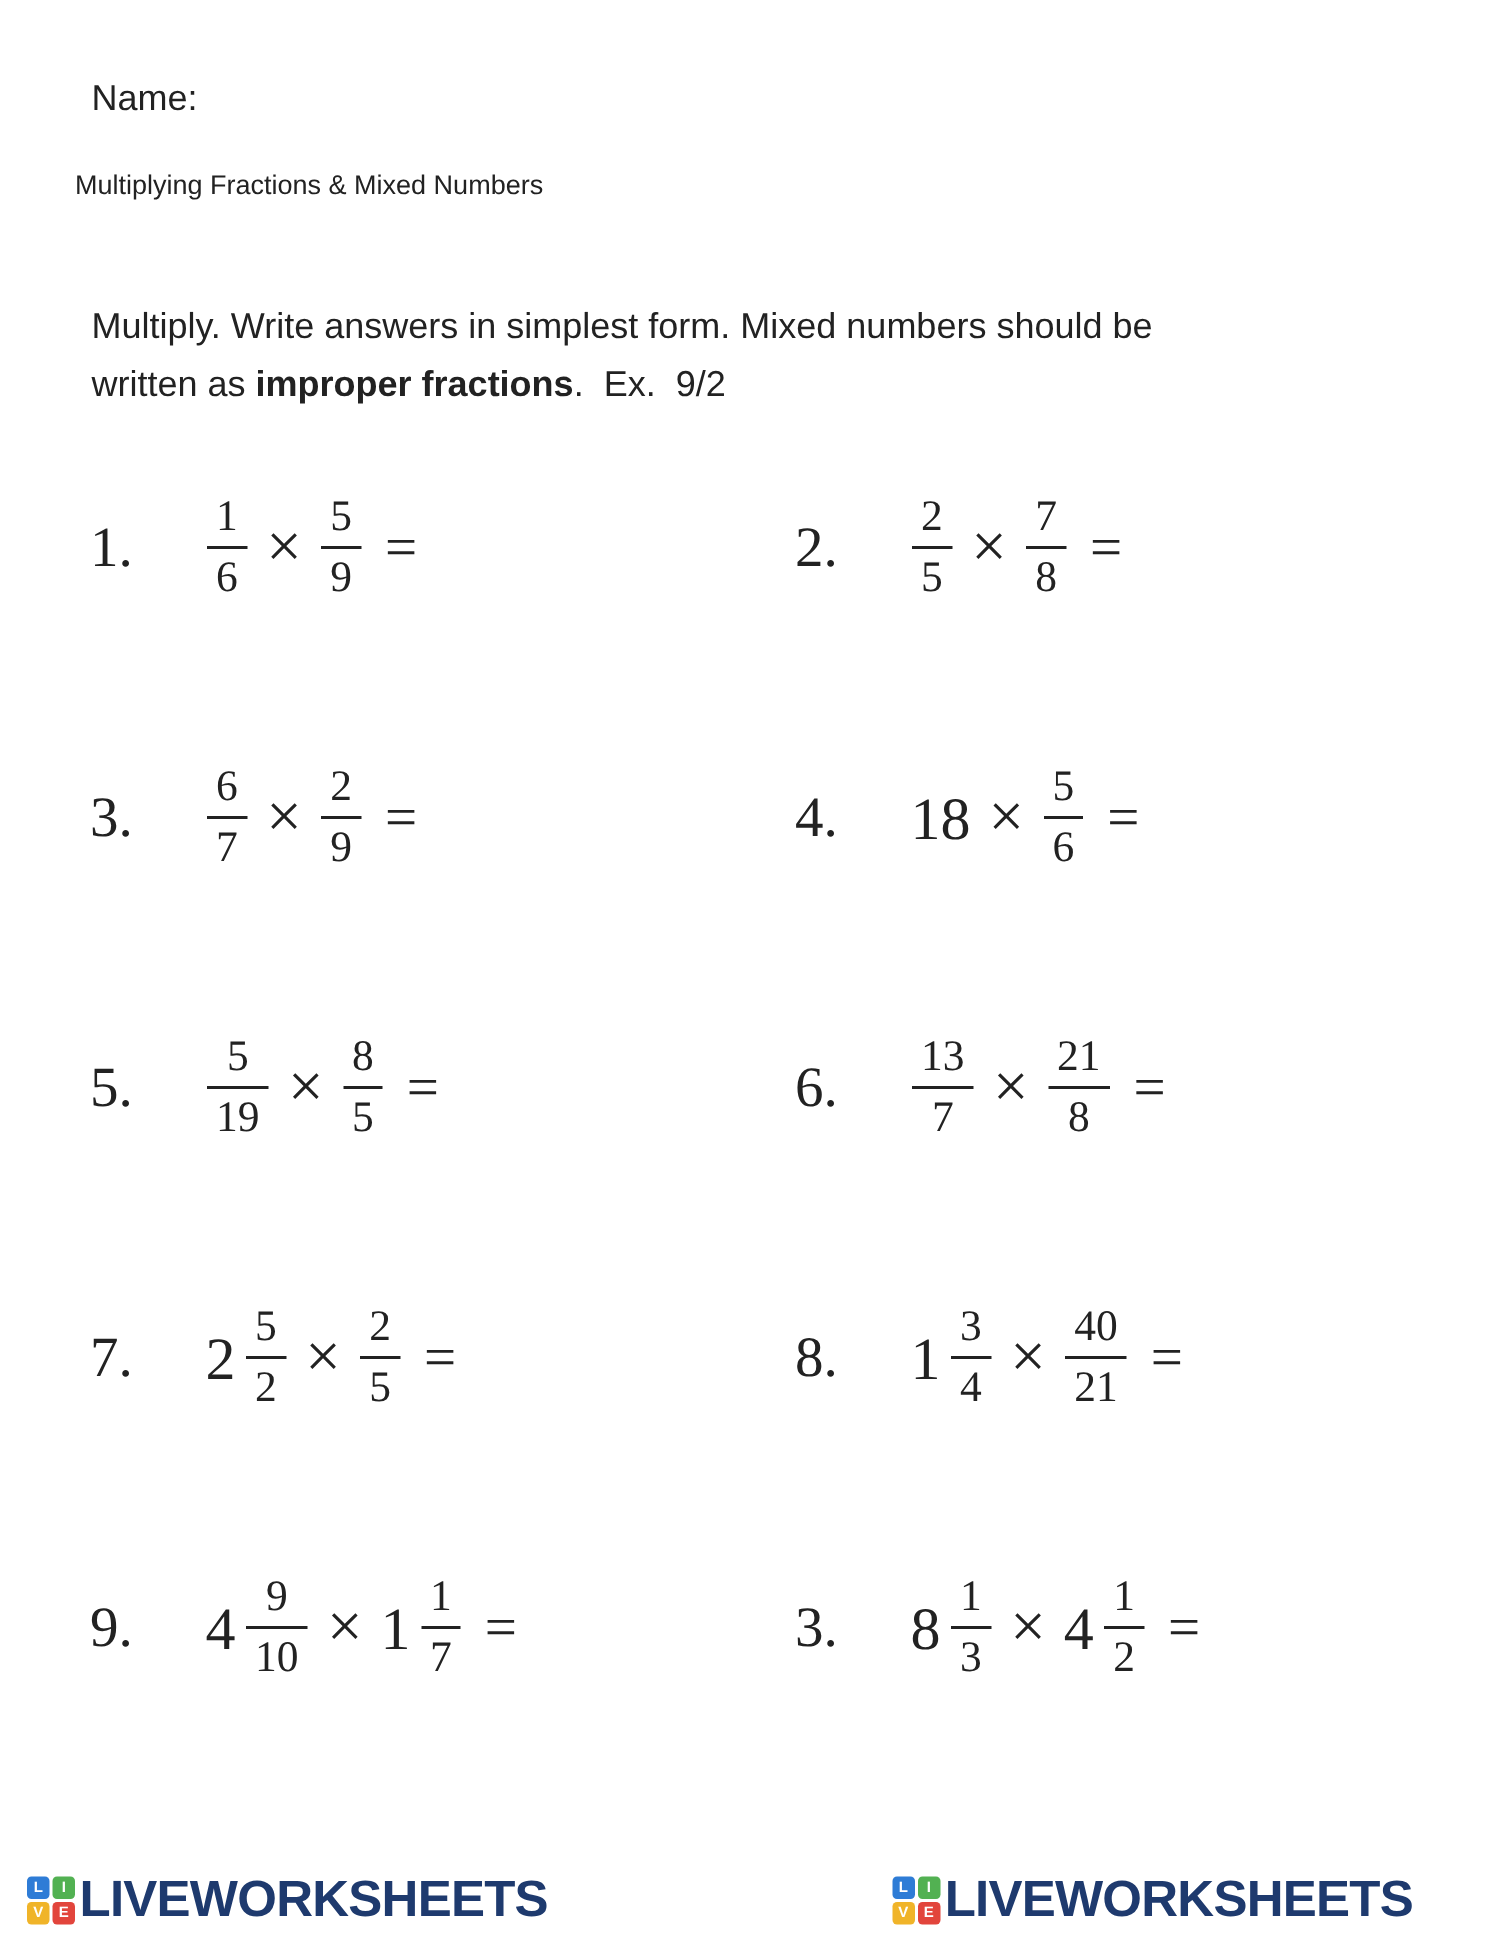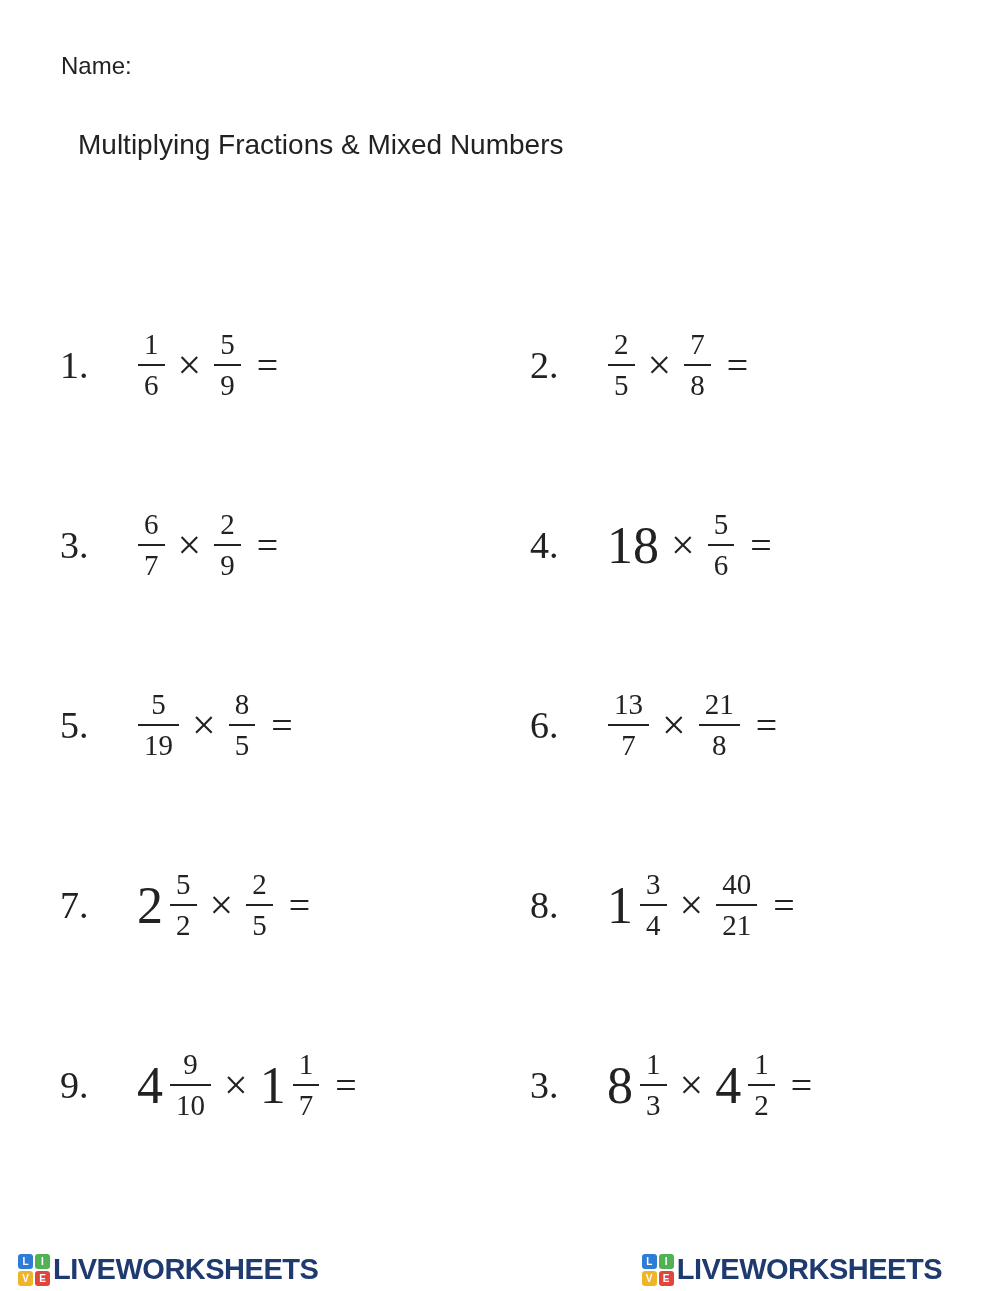--- a/index.html
+++ b/index.html
@@ -6,35 +6,35 @@
   html, body { margin: 0; padding: 0; }
   body {
     width: 1000px; height: 1291px;
     background: #ffffff;
     font-family: "Liberation Sans", sans-serif;
     color: #222222;
     position: relative;
     overflow: hidden;
   }
   .name-label { position: absolute; left: 61px; top: 52px; font-size: 24px; }
-  .worksheet-title { position: absolute; left: 78px; top: 113px; font-size: 28px; margin-top: 16px; }
+  .worksheet-title { position: absolute; left: 50px; top: 113px; font-size: 18px; }
   .instructions { position: absolute; left: 61px; top: 198px; font-size: 24px; line-height: 39px; }
   .instructions div, .instructions span { white-space: pre-wrap; }
   .instructions b { font-weight: bold; }
 
   .problems {
     position: absolute; left: 0; top: 275px; width: 1000px;
     display: grid;
     grid-template-columns: 470px 530px;
     grid-auto-rows: 180px;
   }
   .problem { display: flex; align-items: center; padding-left: 60px; }
   .pnum { font-family: "Liberation Serif", serif; font-size: 38px; min-width: 74px; }
   .expr { display: inline-flex; align-items: center; }
-  .whole { font-family: "Liberation Serif", serif; font-size: 52px; margin: 0 3px; }
+  .whole { font-family: "Liberation Serif", serif; font-size: 40px; margin: 0 3px; }
   .frac {
     display: inline-block; text-align: center;
     font-family: "Liberation Serif", serif; font-size: 29px; line-height: 1.15;
     margin: 0 4px;
   }
   .frac .num { display: block; border-bottom: 2px solid #222; padding: 0 6px 3px; }
   .frac .den { display: block; padding: 3px 6px 0; }
   .op  { font-family: "Liberation Serif", serif; font-size: 42px; margin: 0 9px; }
   .eq  { font-family: "Liberation Serif", serif; font-size: 38px; margin-left: 12px; }
   .answer-zone { display: inline-block; width: 130px; height: 70px; }
@@ -43,30 +43,32 @@
     position: absolute; left: 0; bottom: 5px; width: 1000px;
     display: flex; justify-content: space-between; align-items: center;
     padding: 0 58px 0 18px;
   }
   .logo { display: flex; align-items: center; gap: 3px; }
   .logo-tiles { display: grid; grid-template-columns: 15px 15px; grid-auto-rows: 15px; gap: 2px; }
   .tile {
     border-radius: 3px; color: #ffffff; font-weight: bold; font-size: 10px;
     line-height: 15px; text-align: center; font-family: "Liberation Sans", sans-serif;
   }
-  .brand { font-weight: 800; font-size: 29px; letter-spacing: -0.5px; }
+  .brand { font-weight: 800; font-size: 34px; letter-spacing: -0.5px; }
 </style>
 </head>
 <body>
 
 <div class="name-label">Name:</div>
 
 <div class="worksheet-title">Multiplying Fractions &amp; Mixed Numbers</div>
 
 <div class="instructions">
+  <div>Multiply. Write answers in simplest form. Mixed numbers should be</div>
+  <div><span>written as </span><b>improper fractions</b><span>.  Ex.  9/2</span></div>
 </div>
 
 <div class="problems" id="problems">
     <div class="problem">
       <span class="pnum">1.</span>
       <span class="expr">
         <span class="frac">
           <span class="num">1</span>
           <span class="den">6</span>
         </span>

